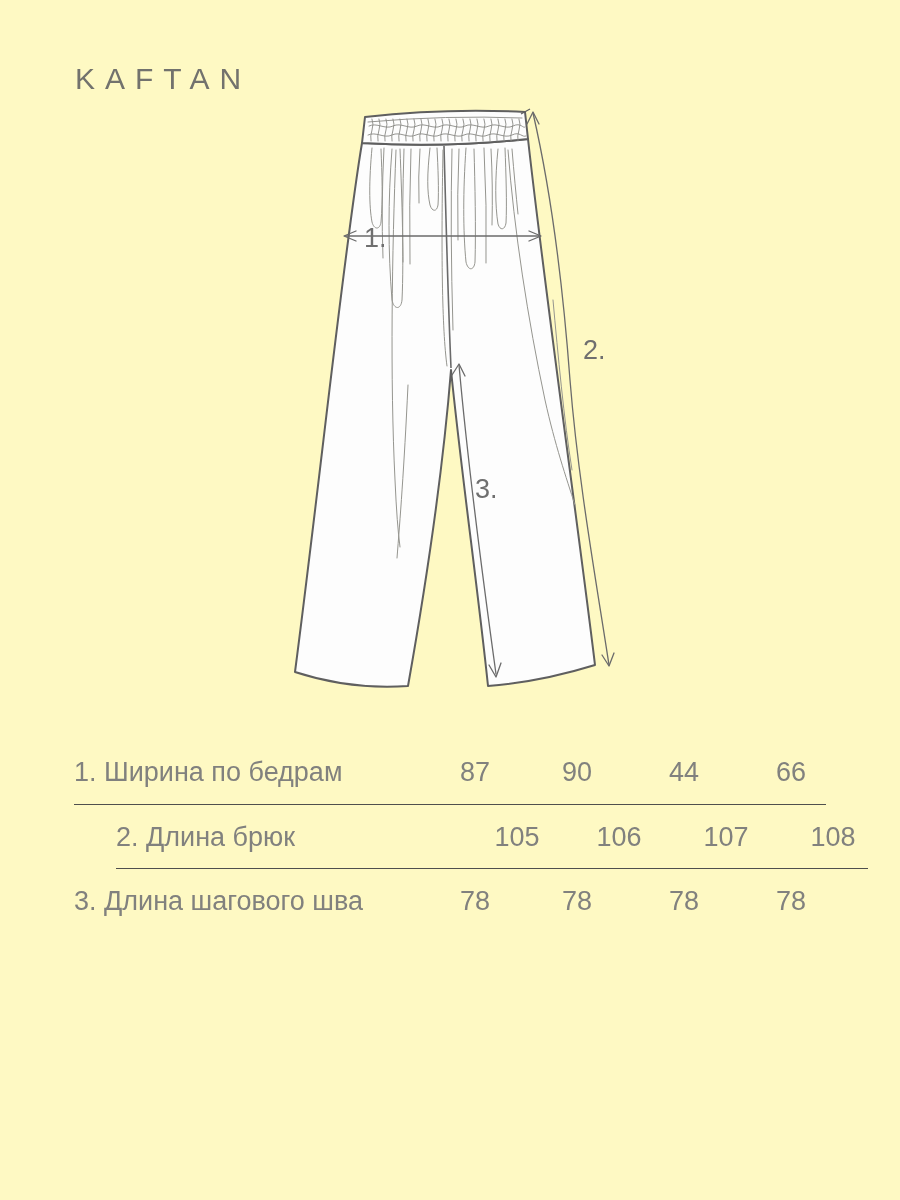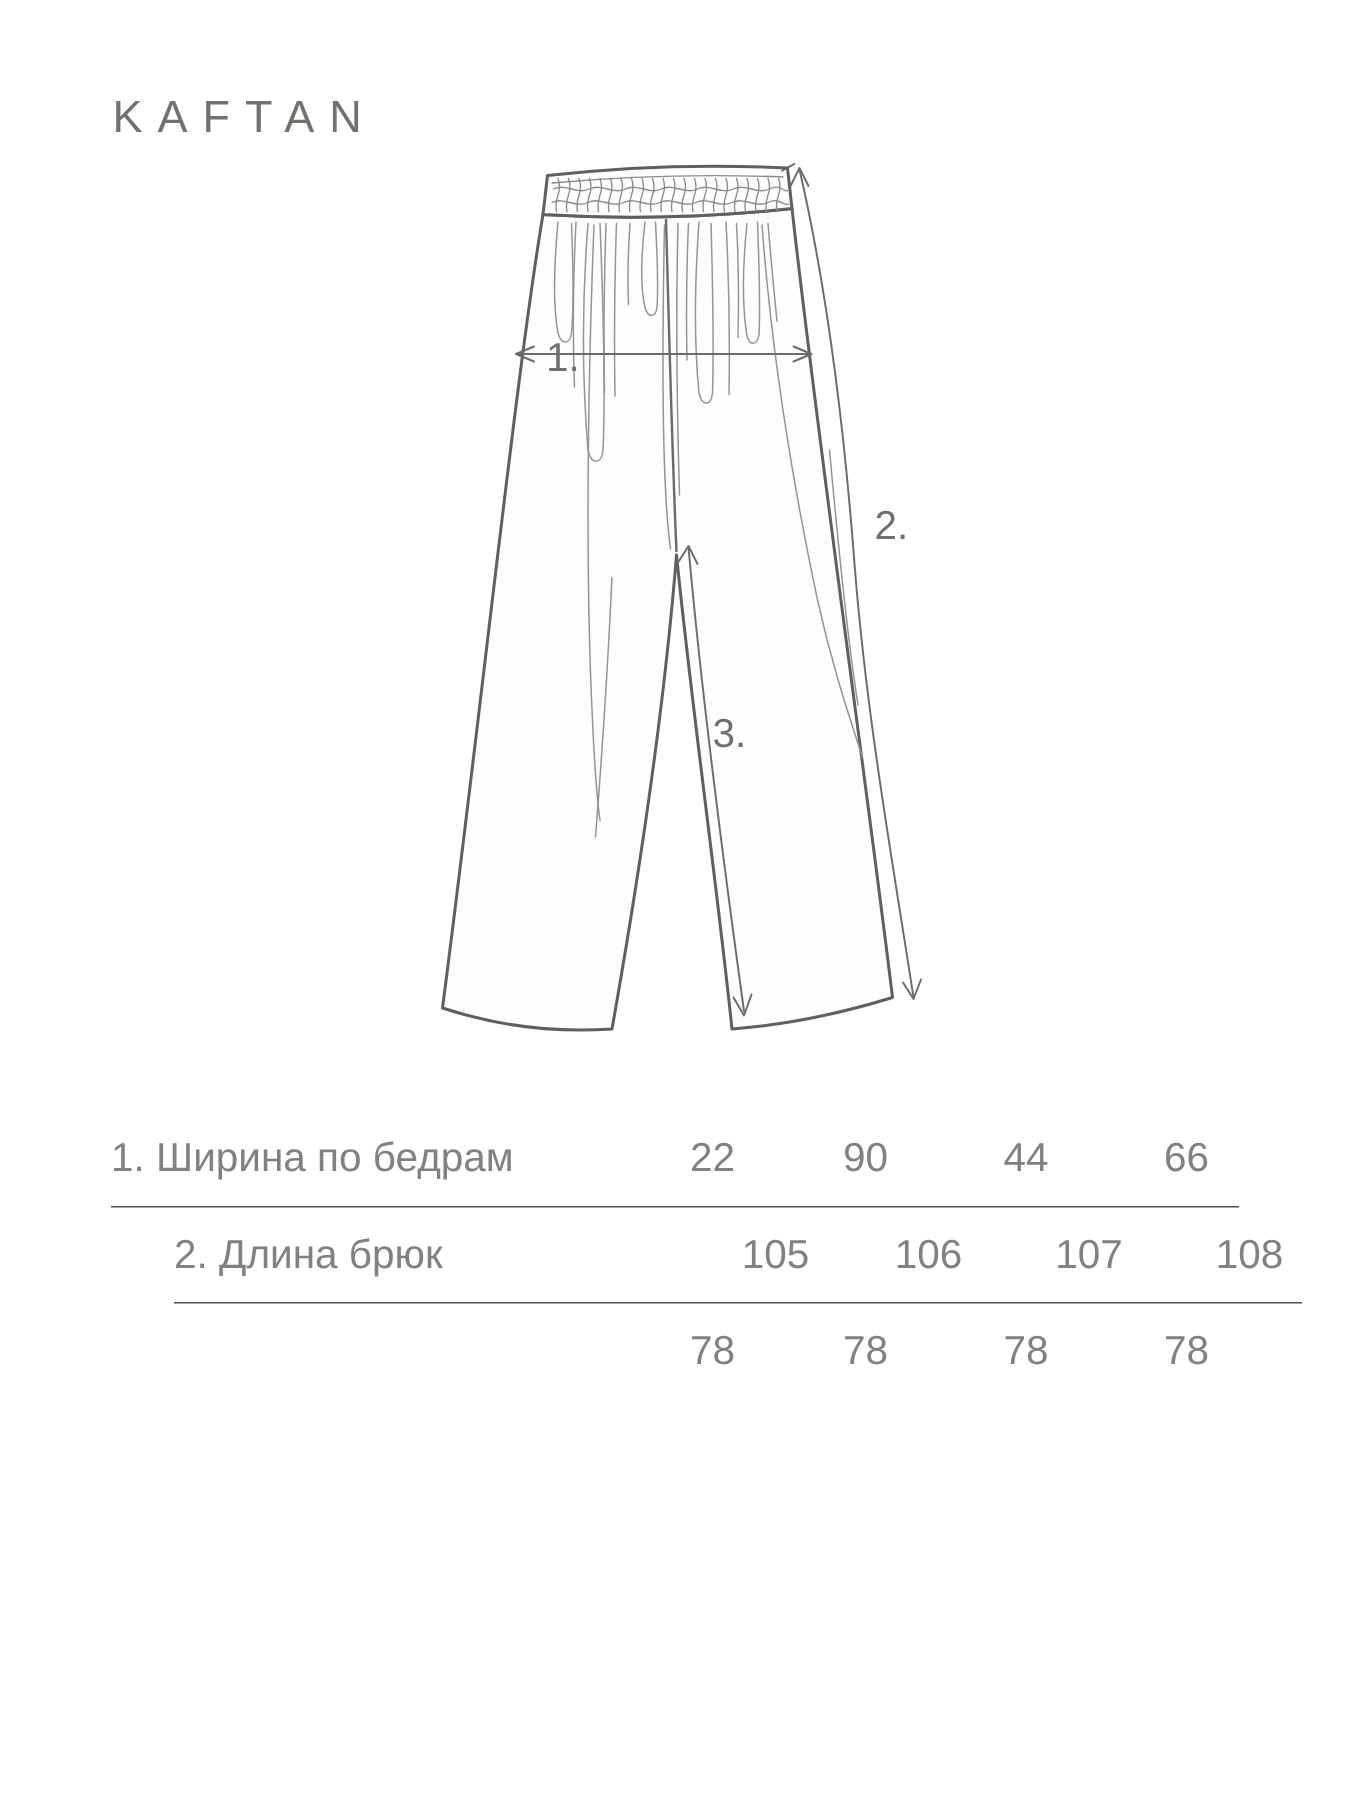--- a/index.html
+++ b/index.html
@@ -1,16 +1,16 @@
 <!DOCTYPE html>
 <html><head>
 <meta charset="utf-8">
 <style>
   html,body{margin:0;padding:0;background:#e8e9e6;}
-  .page{position:relative;width:900px;height:1200px;background:#ffffff;
+  .page{position:relative;width:900px;height:1200px;background:#fef9c3;
         font-family:"Liberation Sans",sans-serif;overflow:hidden;}
   .brand{position:absolute;left:75px;top:62px;font-size:30px;font-weight:300;
          letter-spacing:10px;color:#72726d;}
   .diagram{position:absolute;left:0;top:0;}
   .size-table{position:absolute;left:74px;top:740px;width:752px;color:#81817e;}
   .trow{position:relative;width:752px;}
   .trow.r-header{height:64px;}
   .trow.r1{height:64px;border-bottom:1px solid #4f4f4d;}
   .trow.r2{height:63px;border-bottom:1px solid #4f4f4d;margin-left:42px;}
   .trow.r3{height:64px;}
@@ -91,35 +91,36 @@
       <path d="M489,665 L496,677 L501,663"></path>
     </g>
     <text class="mlabel" x="475" y="498">3.</text>
   </svg>
 
   <div class="size-table">
 
 
     <div class="trow r1">
       <span class="cell-label">1. Ширина по бедрам</span>
-      <span class="colv c1">22</span>
+      <span class="colv c1">87</span>
       <span class="colv c2">90</span>
       <span class="colv c3">44</span>
       <span class="colv c4">66</span>
     </div>
 
     <div class="trow r2">
       <span class="cell-label">2. Длина брюк</span>
       <span class="colv c1">105</span>
       <span class="colv c2">106</span>
       <span class="colv c3">107</span>
       <span class="colv c4">108</span>
     </div>
 
     <div class="trow r3">
+      <span class="cell-label">3. Длина шагового шва</span>
       <span class="colv c1">78</span>
       <span class="colv c2">78</span>
       <span class="colv c3">78</span>
       <span class="colv c4">78</span>
     </div>
 
   </div>
 </div>
 
 </body></html>

